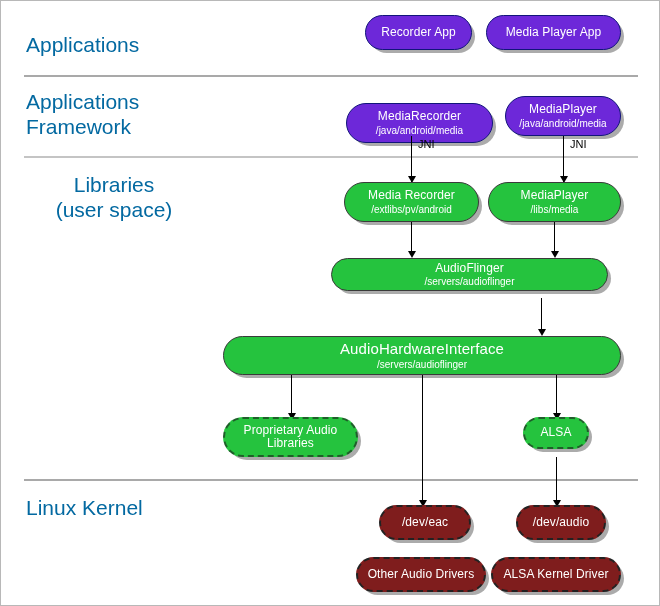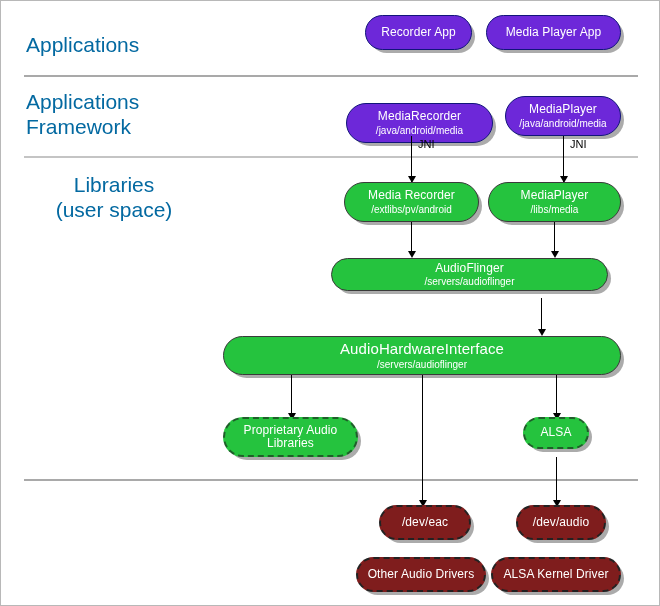--- a/index.html
+++ b/index.html
@@ -102,20 +102,21 @@
   <div class="divider" style="left:23px; top:478px; width:614px;"></div>
 
   <div class="layer-label" style="left:25px; top:31px;">Applications</div>
 
   <div class="layer-label" style="left:25px; top:88px;">Applications
 Framework</div>
 
   <div class="layer-label center" style="left:18px; top:171px; width:190px;">Libraries
 (user space)</div>
 
+  <div class="layer-label" style="left:25px; top:494px;">Linux Kernel</div>
 
   <div class="node blue" style="left:364px; top:14px; width:107px; height:35px;">
     <span class="title">Recorder App</span>
   </div>
 
   <div class="node blue" style="left:485px; top:14px; width:135px; height:35px;">
     <span class="title">Media Player App</span>
   </div>
 
   <div class="node blue" style="left:345px; top:95px; width:147px; height:40px;margin-top:7px;">

